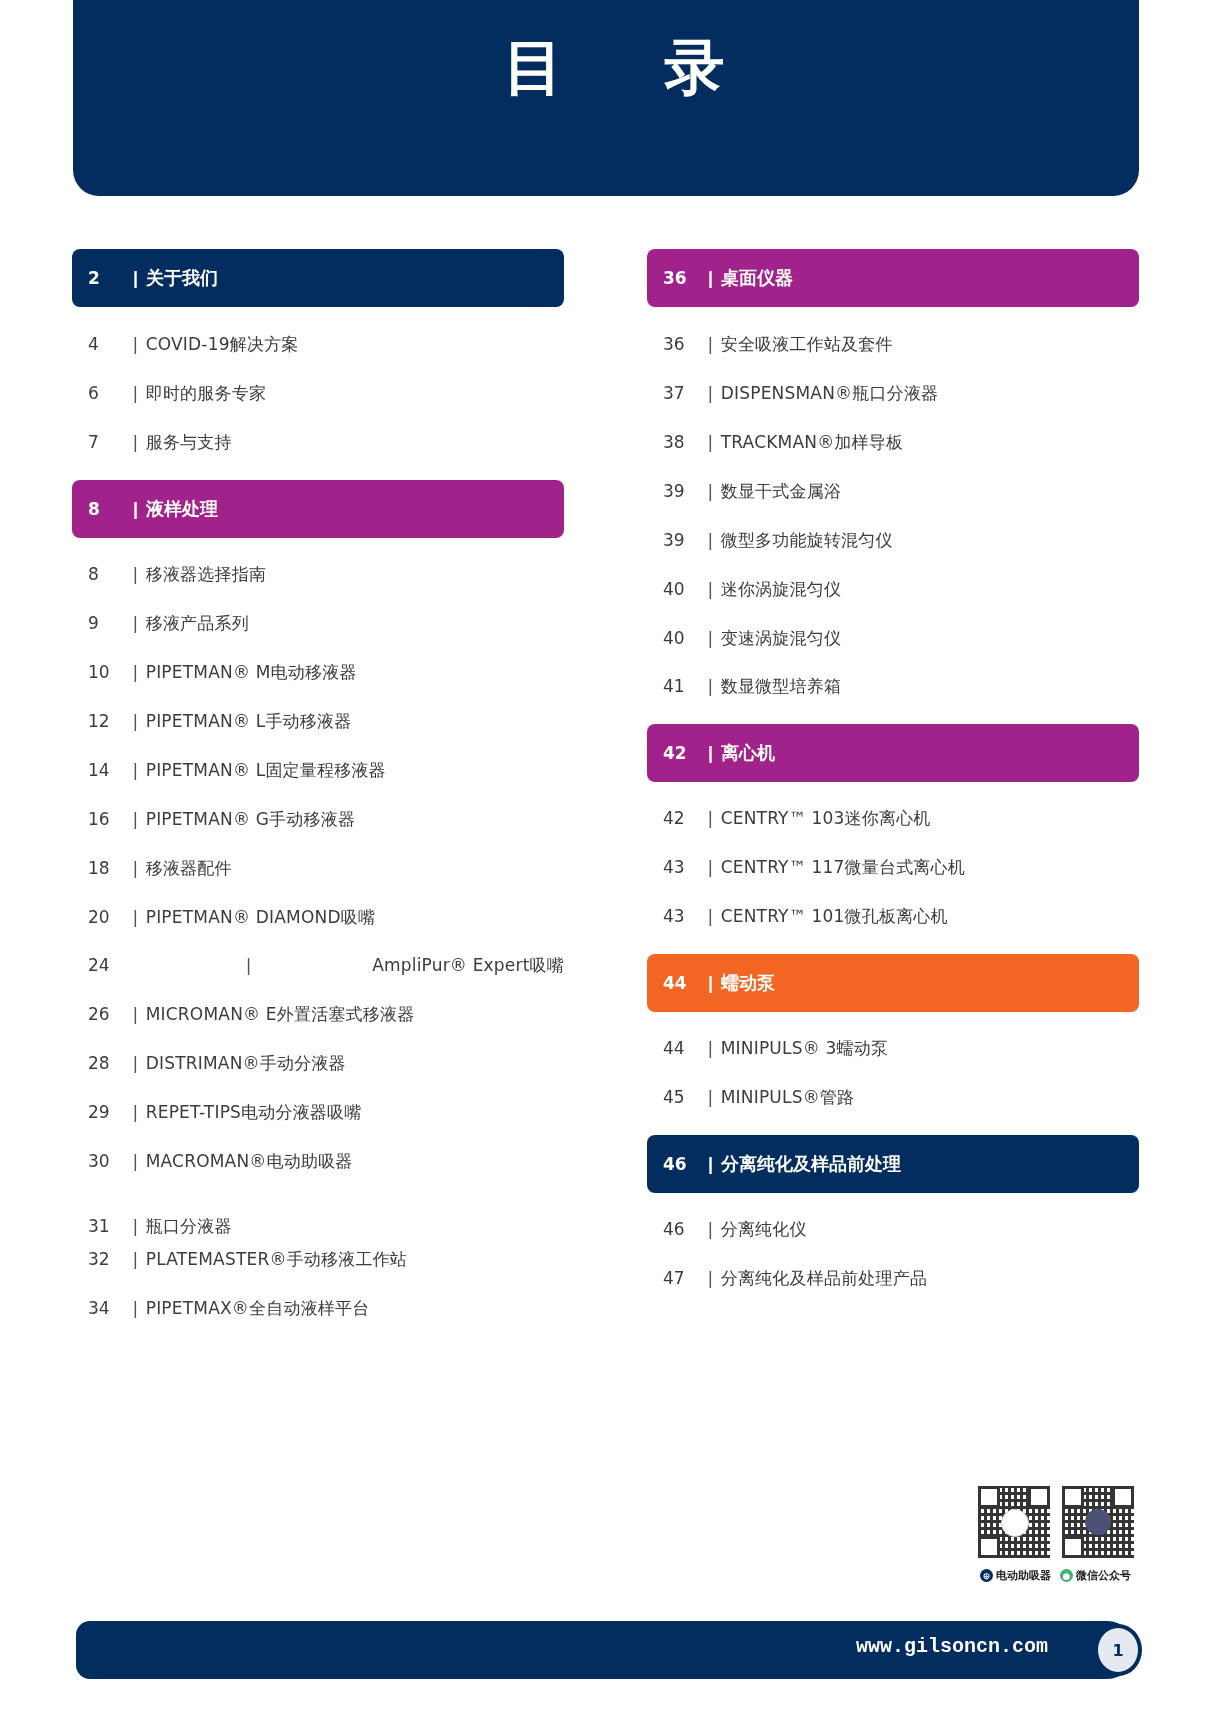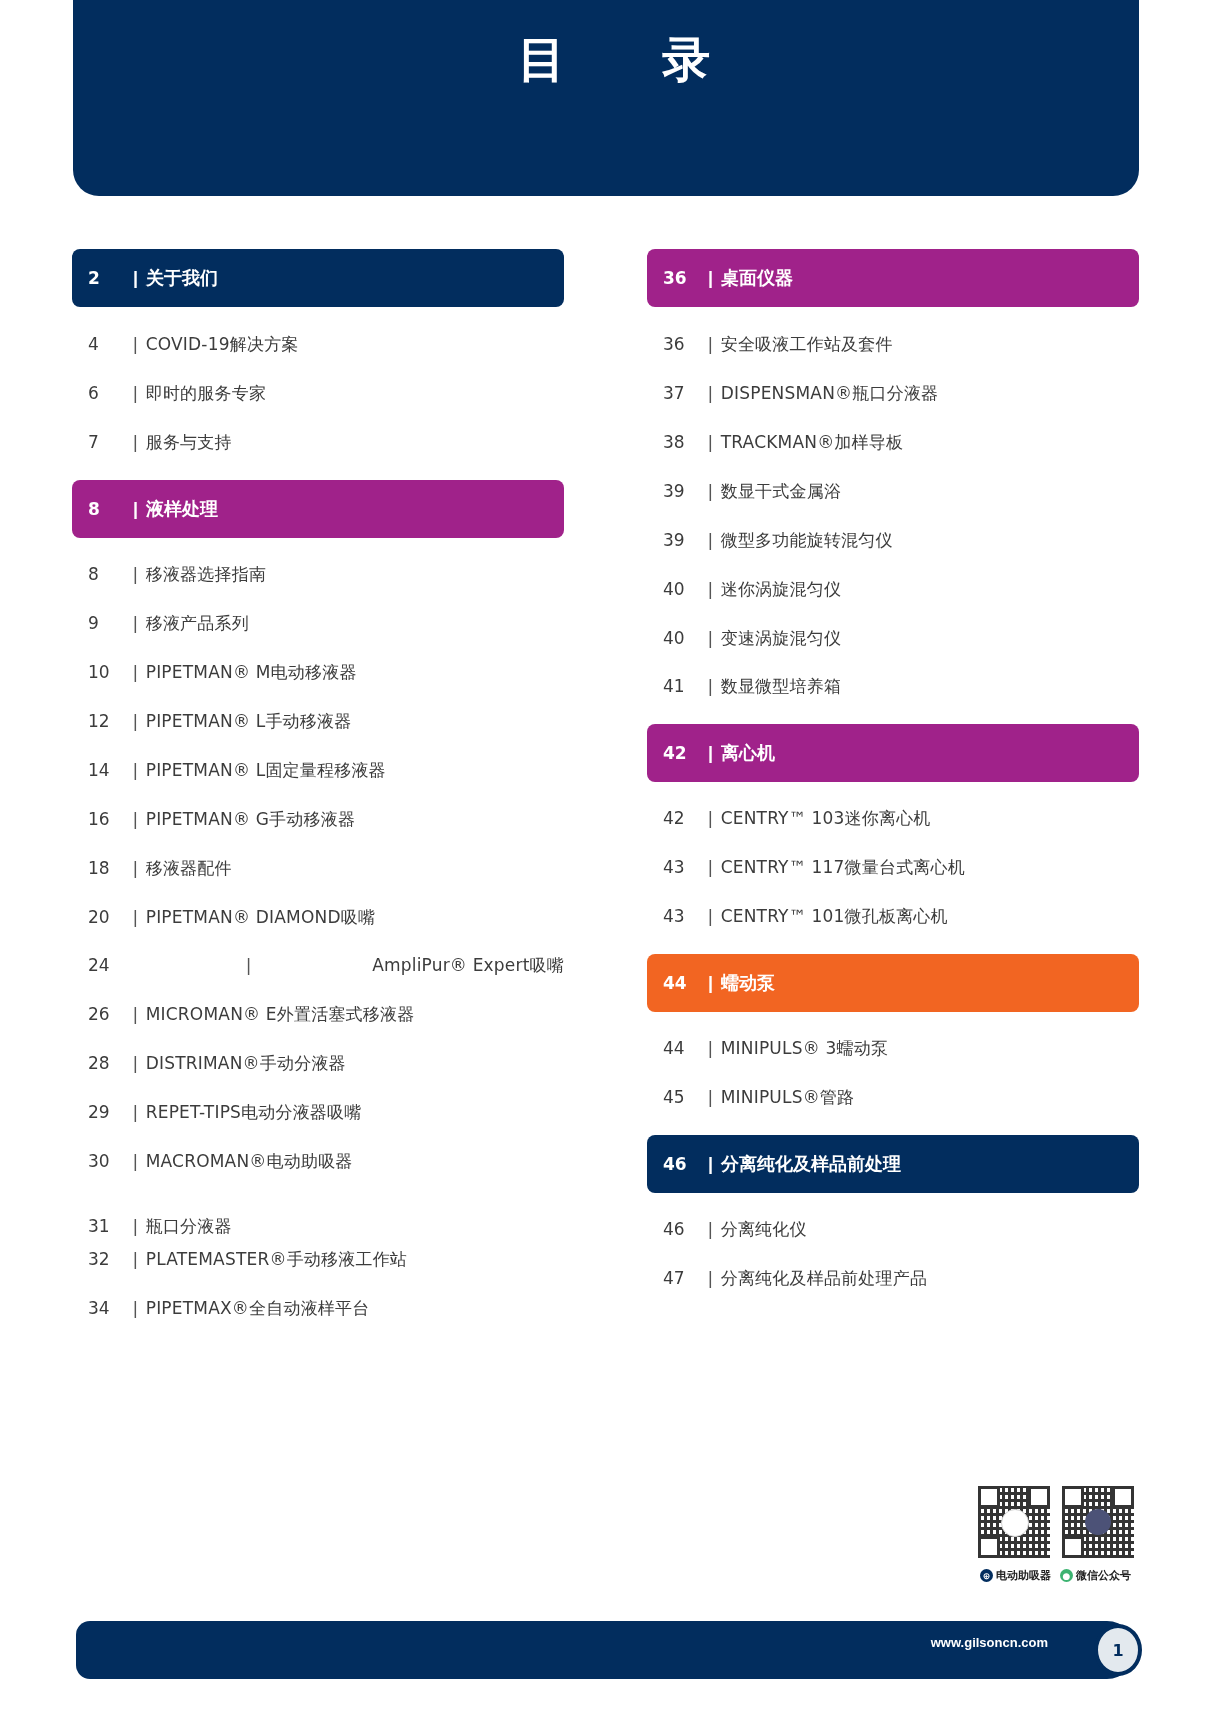--- a/index.html
+++ b/index.html
@@ -6,21 +6,21 @@
   body {
     width:1212px; height:1714px; background:#ffffff; position:relative; overflow:hidden;
     font-family: "Liberation Sans", "DejaVu Sans", sans-serif;
   }
   .banner {
     position:absolute; left:73px; top:-30px; width:1066px; height:226px;
     background:#022d5e; border-radius:0 0 26px 26px;
   }
   .banner-title {
     position:absolute; left:0; right:0; top:58px; text-align:center;
-    color:#ffffff; font-size:48px; font-weight:bold; letter-spacing:40px; padding-left:56px;
+    color:#ffffff; font-size:60px; font-weight:bold; letter-spacing:40px; padding-left:56px;
     font-family: "DejaVu Sans", sans-serif;
   }
   .col { position:absolute; width:492px; }
   .col.left { left:72px; }
   .col.right { left:647px; }
   .sec-header {
     position:absolute; left:0; width:492px; height:58px; border-radius:8px;
     color:#ffffff; font-weight:bold; font-size:18px;
     display:flex; align-items:center;
   }
@@ -56,22 +56,22 @@
   .qr-label .dot { width:13px; height:13px; border-radius:50%; margin-right:3px; display:inline-flex; align-items:center; justify-content:center; color:#fff; font-size:9px; }
   .qr-label.l1 { left:2px; }
   .qr-label.l2 { left:82px; }
   .qr-label.l1 .dot { background:#022d5e; }
   .qr-label.l2 .dot { background:#3cb371; }
   .footer {
     position:absolute; left:76px; top:1621px; width:1060px; height:58px; background:#022d5e;
     border-radius:14px 29px 29px 14px;
   }
   .footer-url {
-    position:absolute; right:88px; top:14px; color:#ffffff; font-size:13px; font-weight:bold;
-    font-family:Liberation Sans, sans-serif;
+    position:absolute; right:88px; top:14px; color:#ffffff; font-size:20px; font-weight:bold;
+    font-family:Liberation Mono, monospace;
   }
   .page-badge {
     position:absolute; left:1094px; top:1624px; width:48px; height:52px; border-radius:50%;
     background:#e3e9ee; border:4px solid #022d5e; box-sizing:border-box;
     display:flex; align-items:center; justify-content:center; color:#022d5e; font-weight:bold; font-size:16px;
     font-family:"DejaVu Sans", sans-serif;
   }
 </style>
 </head>
 <body>

